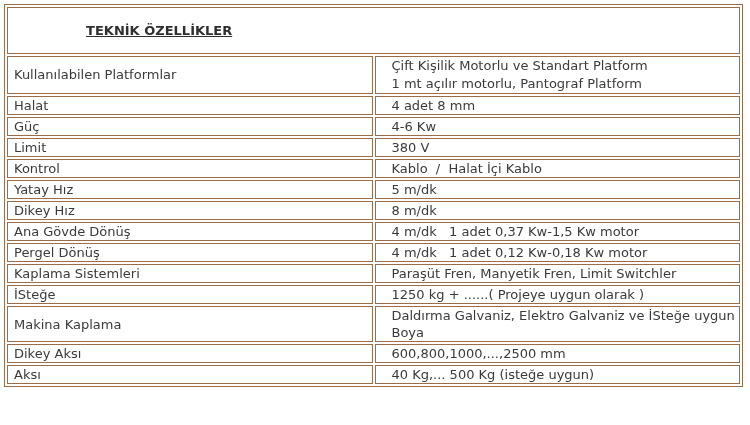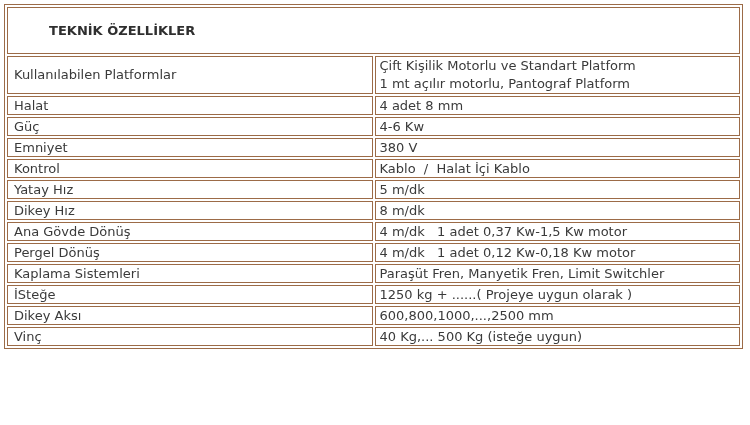--- a/index.html
+++ b/index.html
@@ -31,35 +31,37 @@
     white-space: pre-wrap;
     overflow: hidden;
     padding: 0 4px;
   }
   td.label-cell {
     width: 252px;
     padding-left: 6px;
     height: 17px;
   }
   td.value-cell {
-    padding-left: 4px;
+    padding-left: 16px;
     height: 17px;
   }
   tr.multi td {
     line-height: 18px;
     height: 36px;
   }
   td.title-cell {
     height: 15px;
     line-height: 15px;
     padding-left: 8px;
     color: #2f2f2f;
   }
   td.title-cell span {
     font-weight: bold;
+    text-decoration: underline;
+    margin-left: 37px;
   }
 </style>
 </head>
 <body>
 
 <table class="spec-table">
   <tbody>
     <tr>
       <td class="title-cell" colspan="2">
         <span>TEKNİK ÖZELLİKLER</span>
@@ -73,21 +75,21 @@
       </tr>
       <tr>
         <td class="label-cell">Halat</td>
         <td class="value-cell">4 adet 8 mm</td>
       </tr>
       <tr>
         <td class="label-cell">Güç</td>
         <td class="value-cell">4-6 Kw</td>
       </tr>
       <tr>
-        <td class="label-cell">Emniyet</td>
+        <td class="label-cell">Limit</td>
         <td class="value-cell">380 V</td>
       </tr>
       <tr>
         <td class="label-cell">Kontrol</td>
         <td class="value-cell">Kablo  /  Halat İçi Kablo</td>
       </tr>
       <tr>
         <td class="label-cell">Yatay Hız</td>
         <td class="value-cell">5 m/dk</td>
       </tr>
@@ -105,21 +107,25 @@
       </tr>
       <tr>
         <td class="label-cell">Kaplama Sistemleri</td>
         <td class="value-cell">Paraşüt Fren, Manyetik Fren, Limit Switchler</td>
       </tr>
       <tr>
         <td class="label-cell">İSteğe</td>
         <td class="value-cell">1250 kg + ......( Projeye uygun olarak )</td>
       </tr>
       <tr>
+        <td class="label-cell">Makina Kaplama</td>
+        <td class="value-cell">Daldırma Galvaniz, Elektro Galvaniz ve İSteğe uygun Boya</td>
+      </tr>
+      <tr>
         <td class="label-cell">Dikey Aksı</td>
         <td class="value-cell">600,800,1000,...,2500 mm</td>
       </tr>
       <tr>
-        <td class="label-cell">Vinç</td>
+        <td class="label-cell">Aksı</td>
         <td class="value-cell">40 Kg,... 500 Kg (isteğe uygun)</td>
       </tr>
     </tbody>
 </table>
 
 </body></html>

